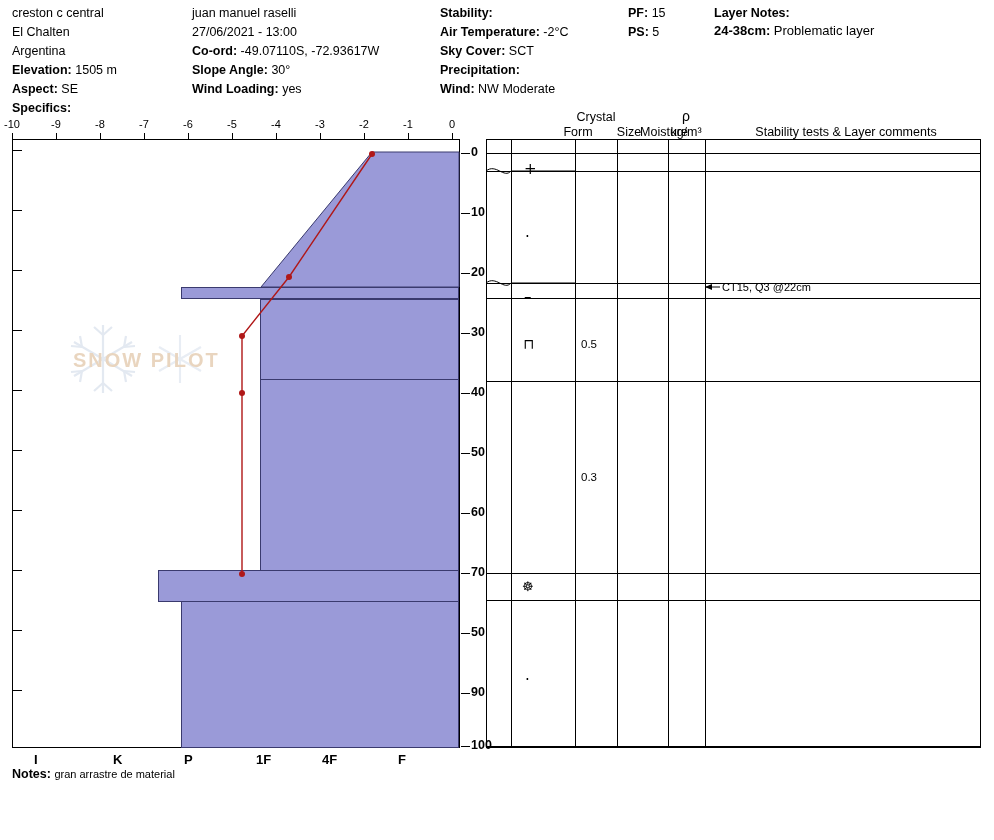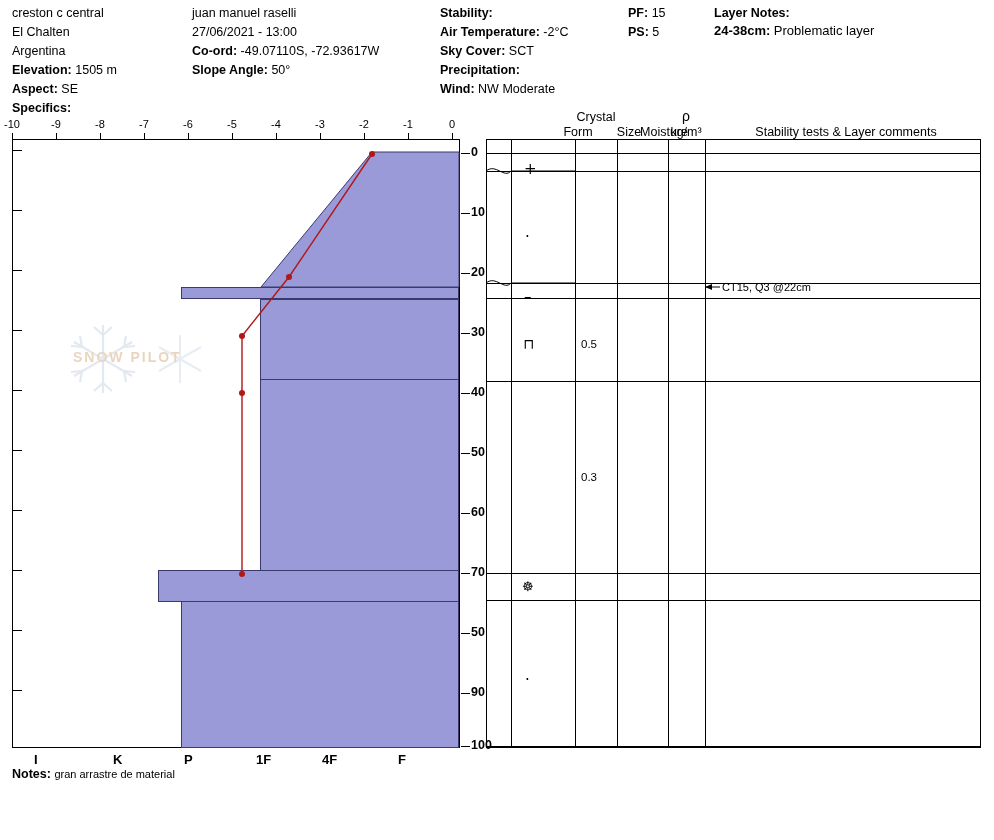--- a/index.html
+++ b/index.html
@@ -52,21 +52,21 @@
   .dnum { position:absolute; left:10px; font-size:12.5px; font-weight:bold; transform:translateY(-8px); }
 
   
   #hardness-labels { position:absolute; left:12px; top:752px; width:449px; height:20px; }
   .hlabel { position:absolute; font-weight:bold; font-size:13px; }
 
   
   #watermark { position:absolute; left:42px; top:183px; width:170px; height:72px; opacity:0.55; }
   #wm-text {
     position:absolute; left:18px; top:26px;
-    font-size:14px; font-weight:bold; letter-spacing:2px;
+    font-size:20px; font-weight:bold; letter-spacing:2px;
     color:#d8b48c; -webkit-text-stroke:0px;
     font-family:"Liberation Sans", sans-serif;
   }
 
   
   #grid { position:absolute; left:486px; top:139px; width:495px; height:609px; }
   #grid .gcol { position:absolute; top:0; height:609px; border-left:1px solid #000; }
   .grid-outer { position:absolute; left:0; top:0; width:495px; height:609px; border:1px solid #000; box-sizing:border-box; }
   .hline { position:absolute; left:0; width:100%; height:1px; background:#000; }
   .cell-text { position:absolute; font-size:11.5px; }
@@ -98,21 +98,23 @@
     <div class="hdr-line"><span class="hdr-lab">Specifics:</span>
       <span></span></div>
   </div>
 
   <div class="hdr-col" id="col2">
     <div class="hdr-line"><span>juan manuel raselli</span></div>
     <div class="hdr-line"><span>27/06/2021 - 13:00</span></div>
     <div class="hdr-line"><span class="hdr-lab">Co-ord:</span>
       <span>-49.07110S, -72.93617W</span></div>
     <div class="hdr-line"><span class="hdr-lab">Slope Angle:</span>
-      <span>50°</span></div>
+      <span>30°</span></div>
+    <div class="hdr-line"><span class="hdr-lab">Wind Loading:</span>
+      <span>yes</span></div>
   </div>
 
   <div class="hdr-col" id="col3">
     <div class="hdr-line"><span class="hdr-lab">Stability:</span>
       <span></span></div>
     <div class="hdr-line"><span class="hdr-lab">Air Temperature:</span>
       <span>-2°C</span></div>
     <div class="hdr-line"><span class="hdr-lab">Sky Cover:</span>
       <span>SCT</span></div>
     <div class="hdr-line"><span class="hdr-lab">Precipitation:</span>

